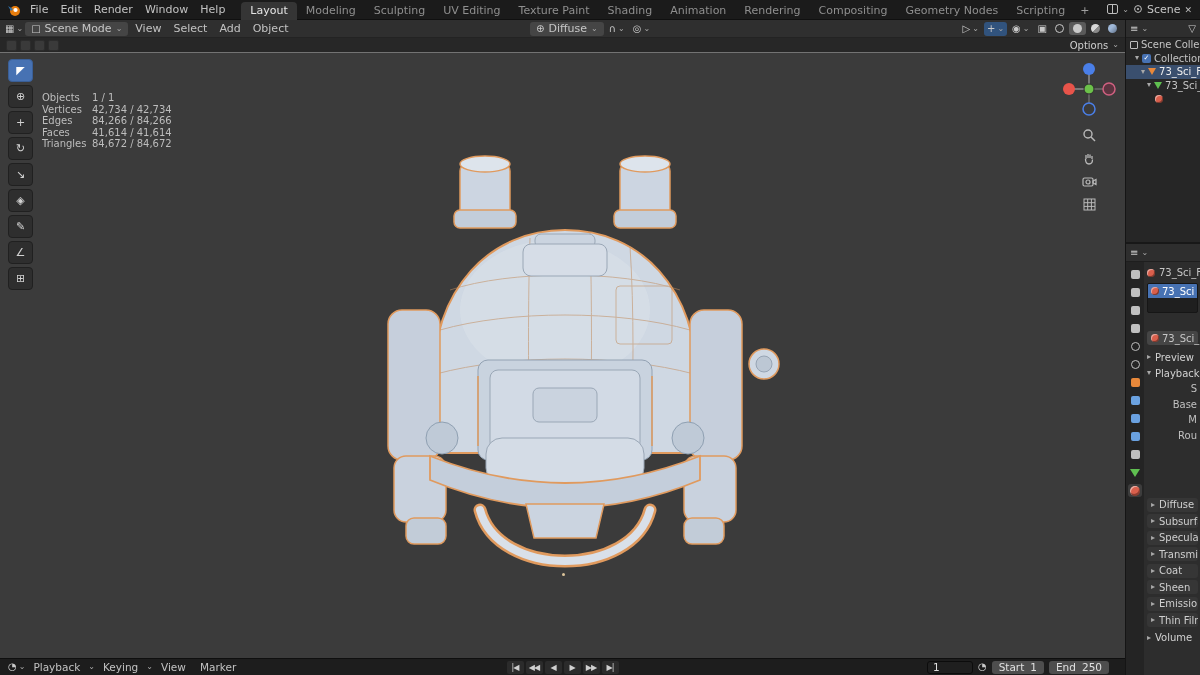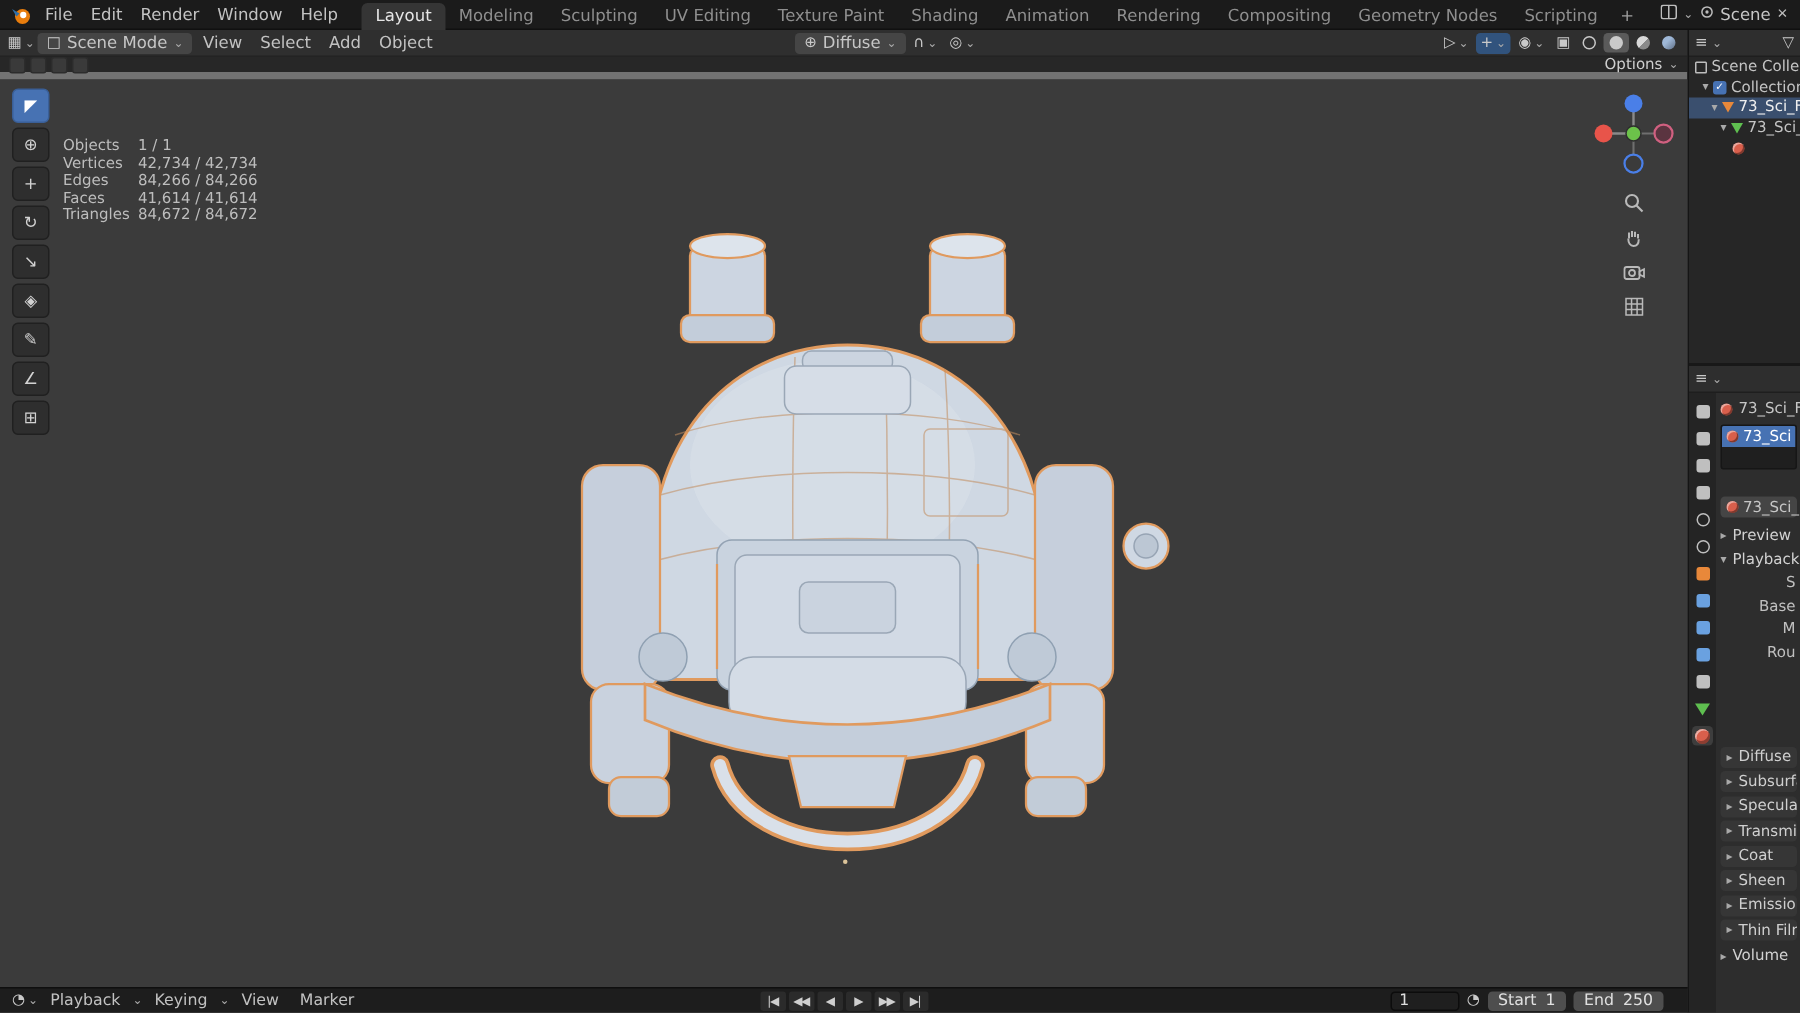--- a/index.html
+++ b/index.html
@@ -33,21 +33,21 @@
   .ic { font-size:10px; color:#c9c9c9; line-height:1; }
   .icbtn { display:flex; align-items:center; gap:2px; padding:0 3px; height:14px; border-radius:3px;}
   .icbtn.active-blue { background:#31537d; }
   .spacer1 { flex:1; } .spacer2 { flex:1.3; }
   .shade-dot { width:9px; height:9px; border-radius:50%; background:#c9c9c9; }
   .shade-dot.wire { background:transparent; border:1px solid #c9c9c9; }
   .shade-dot.mat { background:linear-gradient(135deg,#d8d8d8 50%,#8a8a8a 50%); }
   .shade-dot.rend { background:linear-gradient(135deg,#9fb8d8 40%,#5f6f86 100%); }
   .shade-active { background:#5a5a5a; border-radius:3px; padding:2px 4px; display:flex; }
 
-  .tool-row { height:15px; background:#272727; border-bottom:5px solid #737373;
+  .tool-row { height:15px; background:#272727; border-bottom:1px solid #737373;
     display:flex; align-items:center; gap:3px; padding:0 6px; font-size:10px; }
   .tiny-sq { width:11px; height:11px; background:#3a3a3a; border:1px solid #2c2c2c; border-radius:2px; }
   .options { margin-left:auto; display:flex; align-items:center; gap:4px; color:#cfcfcf; }
 
   
   .viewport { flex:1; position:relative; background:#3b3b3b; overflow:hidden; }
   .toolshelf { position:absolute; left:8px; top:6px; display:flex; flex-direction:column; gap:3px; }
   .toolbtn { width:25px; height:23px; background:rgba(45,45,45,.95); border:1px solid #202020;
     border-radius:4px; display:flex; align-items:center; justify-content:center; font-size:11px;
     color:#d2d2d2; }

